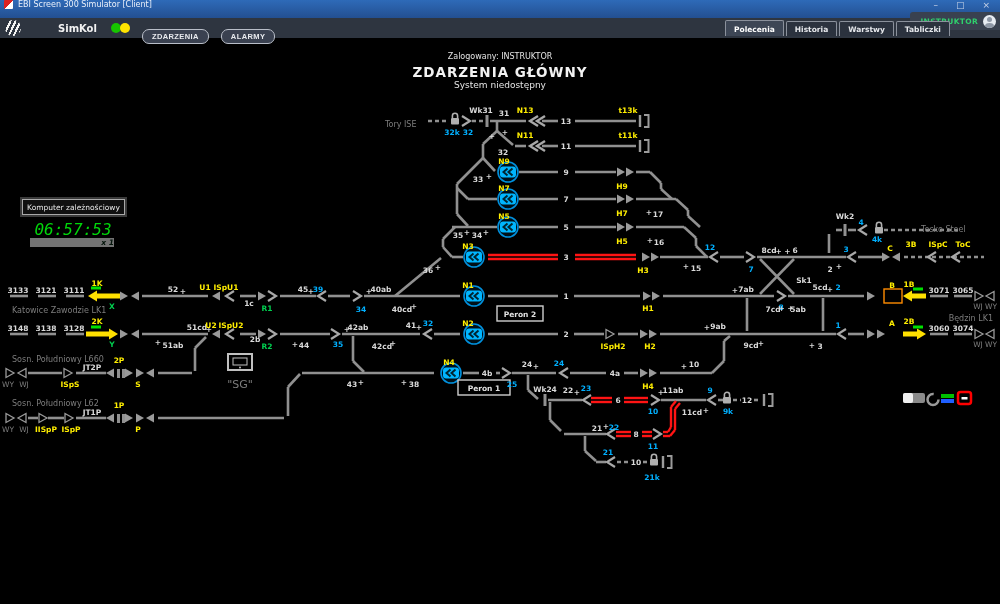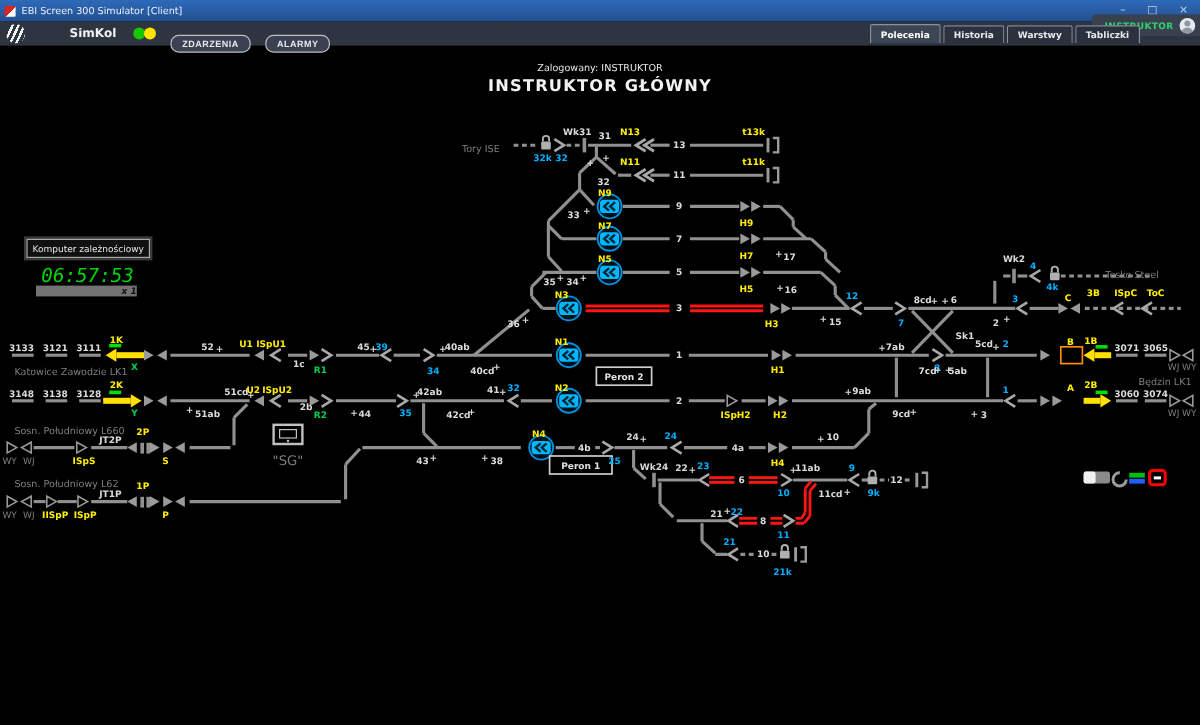--- a/index.html
+++ b/index.html
@@ -1,20 +1,20 @@
 <!DOCTYPE html>
 <html><head>
 <meta charset="utf-8">
 <style>
   html,body{margin:0;padding:0;background:#000;width:1000px;height:604px;overflow:hidden;
     font-family:"DejaVu Sans","Liberation Sans",sans-serif;}
   #stage{position:relative;width:1000px;height:604px;background:#000;}
   
   #titlebar{position:absolute;left:0;top:0;width:1000px;height:18px;background:linear-gradient(#2e6ab8,#234f91);
-    display:flex;align-items:center;color:#eaf0fa;font-size:8px;}
+    display:flex;color:#eaf0fa;font-size:8px;}
   #titleicon{width:9px;height:9px;margin:0 5px 0 4px;background:linear-gradient(135deg,#d22 55%,#fff 55%);border-radius:1px;}
   #wincontrols{margin-left:auto;display:flex;gap:18px;padding-right:10px;color:#c9d4e8;font-size:9px;}
   #wincontrols span{cursor:default;}
   
   #toolbar{position:absolute;left:0;top:18px;width:1000px;height:20px;background:#2e3540;display:flex;align-items:center;}
   #logo{width:16px;height:16px;border-radius:50%;margin-left:5px;
     background:repeating-linear-gradient(115deg,#f2f2f2 0 2px,#2e3540 2px 4.5px);}
   #brand{color:#f2f2f2;font-size:10px;font-weight:bold;margin-left:5px;padding-left:32px;}
   .dot{width:10px;height:10px;border-radius:50%;display:inline-block;}
   #toggle{margin-left:14px;display:flex;}
@@ -89,21 +89,22 @@
 
 <div id="tabs">
   <span class="tab active">Polecenia</span>
   <span class="tab">Historia</span>
   <span class="tab">Warstwy</span>
   <span class="tab">Tabliczki</span>
 </div>
 
 
 <div class="hdr" id="loggedin">Zalogowany: INSTRUKTOR</div>
-<div class="hdr" id="station">INSTRUKTOR GŁÓWNY</div>
+<div class="hdr" id="station">ZDARZENIA GŁÓWNY</div>
+<div class="hdr" id="sysstate">System niedostępny</div>
 
 <div id="ilockbtn">Komputer zależnościowy</div>
 <div id="clock">06:57:53</div>
 <div id="speedbar">x 1</div>
 
 <svg id="diagram" width="1000" height="604" viewBox="0 0 1000 604">
       <line x1="428" y1="121" x2="448" y2="121" stroke="#909090" stroke-width="2.6" stroke-linecap="butt" stroke-dasharray="4,3"></line>
       <line x1="472" y1="121" x2="483" y2="121" stroke="#909090" stroke-width="2.6" stroke-linecap="butt" stroke-dasharray="4,3"></line>
       <line x1="487" y1="115" x2="487" y2="127" stroke="#909090" stroke-width="3" stroke-linecap="butt"></line>
       <line x1="490" y1="121" x2="526" y2="121" stroke="#909090" stroke-width="2.6" stroke-linecap="butt"></line>

